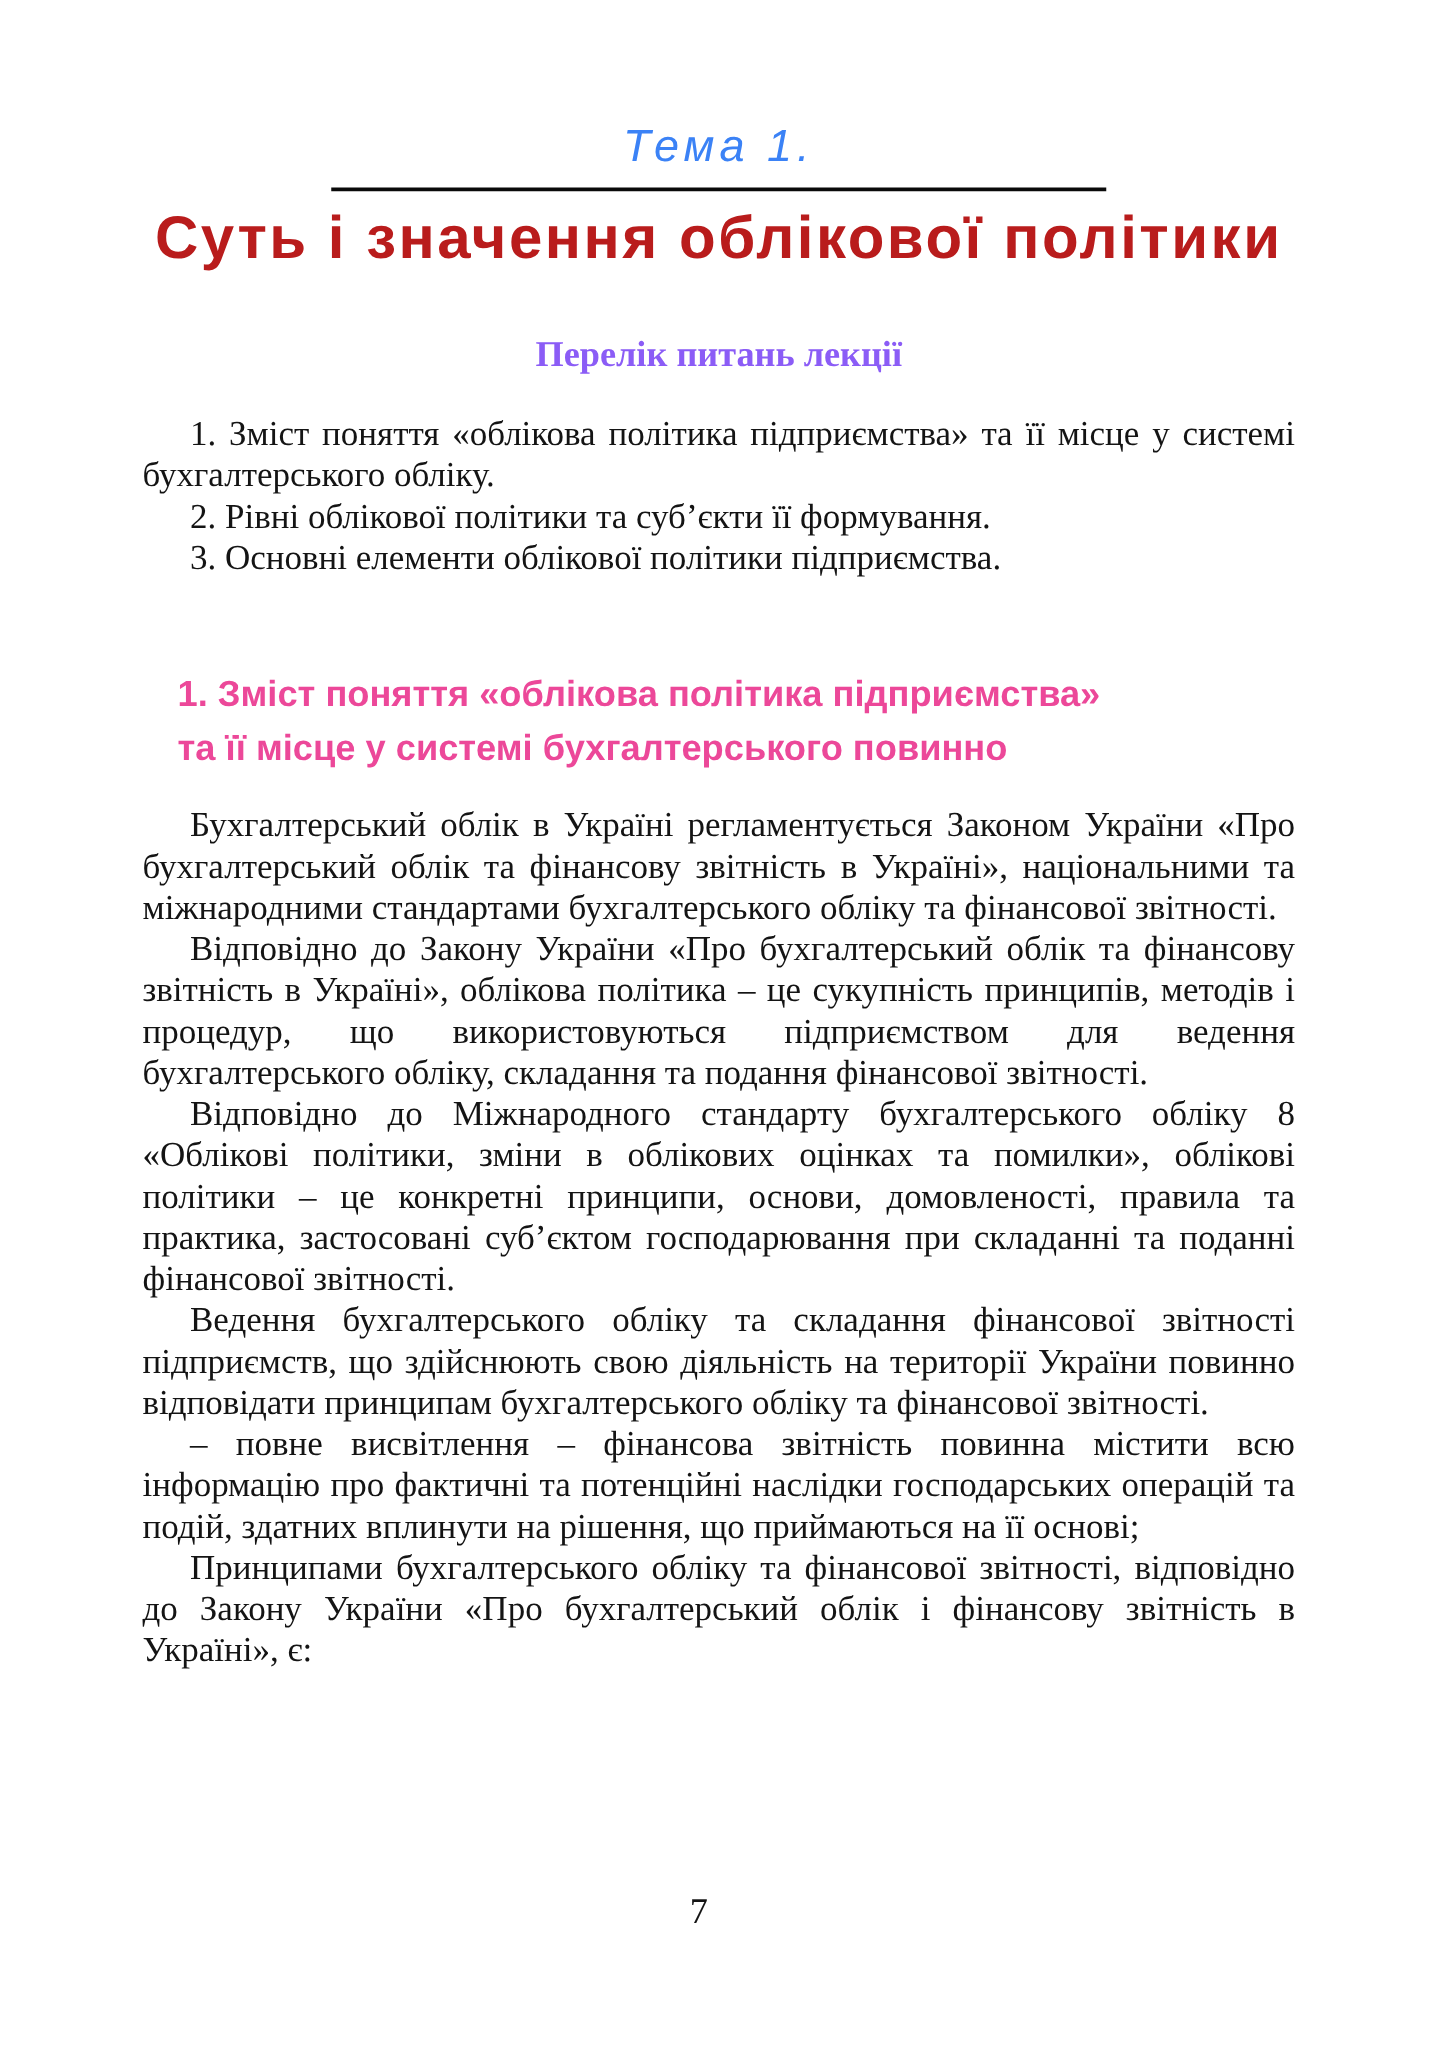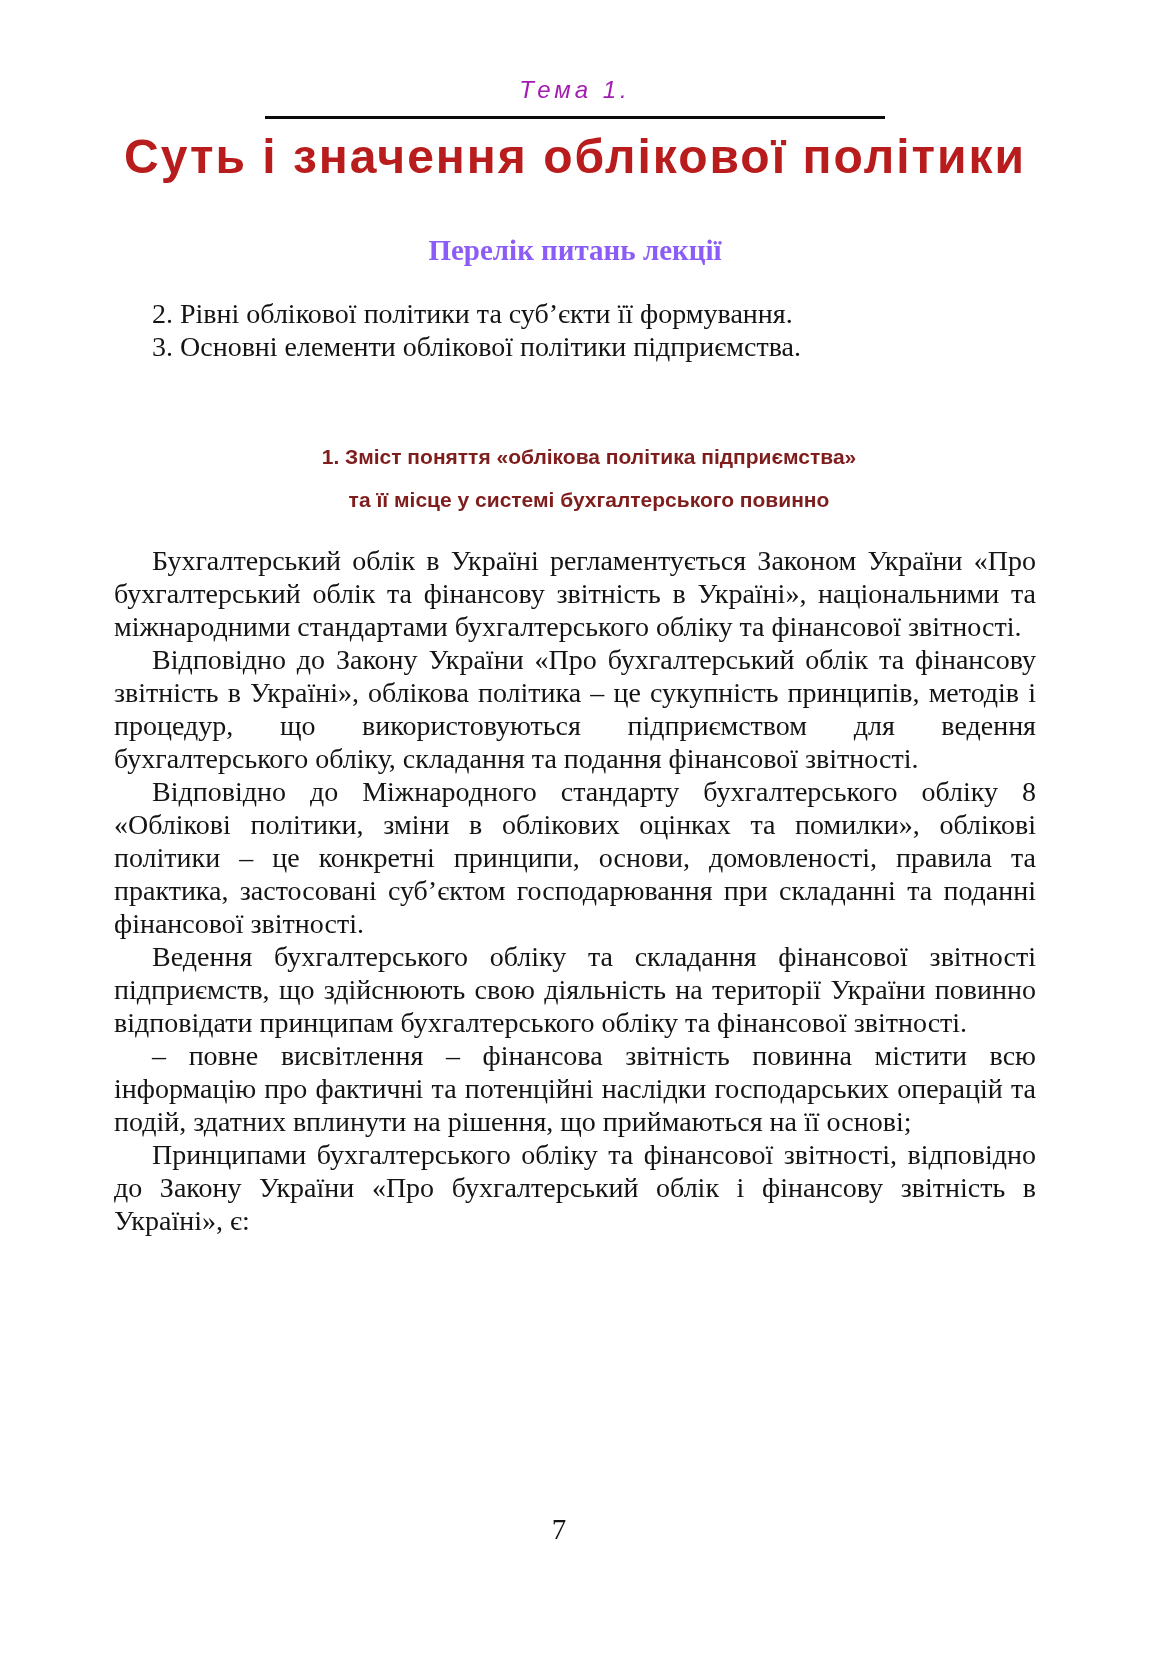--- a/index.html
+++ b/index.html
@@ -13,27 +13,27 @@
     height: 1654px;
     margin: 0 auto;
     background: #ffffff;
     color: #111111;
     box-sizing: border-box;
     padding: 0 122px 0 114px;
     overflow: hidden;
     font-family: "Liberation Serif", "DejaVu Serif", serif;
   }
   .topic-label {
-    margin-top: 76px;
+    margin-top: 96px;
     text-align: center;
     font-family: "Liberation Sans", "DejaVu Sans", sans-serif;
     font-style: italic;
-    font-size: 24px;
+    font-size: 36px;
     letter-spacing: 4px;
-    color: #a21caf;
+    color: #3b82f6;
   }
   .topic-rule {
     width: 620px;
     height: 3px;
     background: #0a0a0a;
     margin: 12px auto 0 auto;
   }
   .page-title {
     margin: 10px 0 0 0;
     text-align: center;
@@ -60,24 +60,23 @@
     font-size: 28px;
     line-height: 33px;
     text-align: justify;
     text-indent: 38px;
     color: #141414;
   }
   .section-heading {
     margin: 72px 0 0 28px;
     font-family: "Liberation Sans", "DejaVu Sans", sans-serif;
     font-weight: bold;
-    font-size: 21px;
+    font-size: 29px;
     line-height: 43px;
-    color: #7f1d1d;
-    text-align: center;
+    color: #ec4899;
   }
   .body-text {
     margin-top: 23px;
   }
   .page-number {
     position: absolute;
     left: 0;
     right: 40px;
     bottom: 108px;
     text-align: center;
@@ -92,20 +91,21 @@
 
   <div class="topic-label">Тема 1.</div>
 
   <div class="topic-rule"></div>
 
   <h1 class="page-title">Суть і значення облікової політики</h1>
 
   <h2 class="subtitle">Перелік питань лекції</h2>
 
   <div class="questions">
+    <p>1. Зміст поняття «облікова політика підприємства» та її місце у системі бухгалтерського обліку.</p>
     <p>2. Рівні облікової політики та суб’єкти її формування.</p>
     <p>3. Основні елементи облікової політики підприємства.</p>
   </div>
 
   <h3 class="section-heading">
     <span>1. Зміст поняття «облікова політика підприємства»</span><br>
     <span>та її місце у системі бухгалтерського повинно</span>
   </h3>
 
   <div class="body-text">

